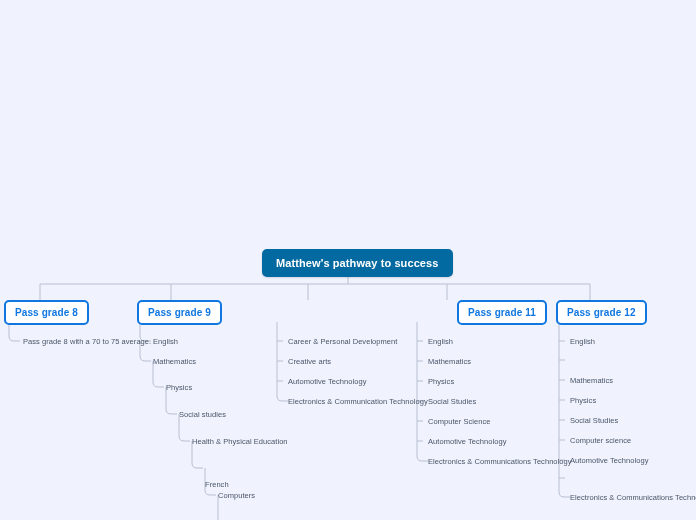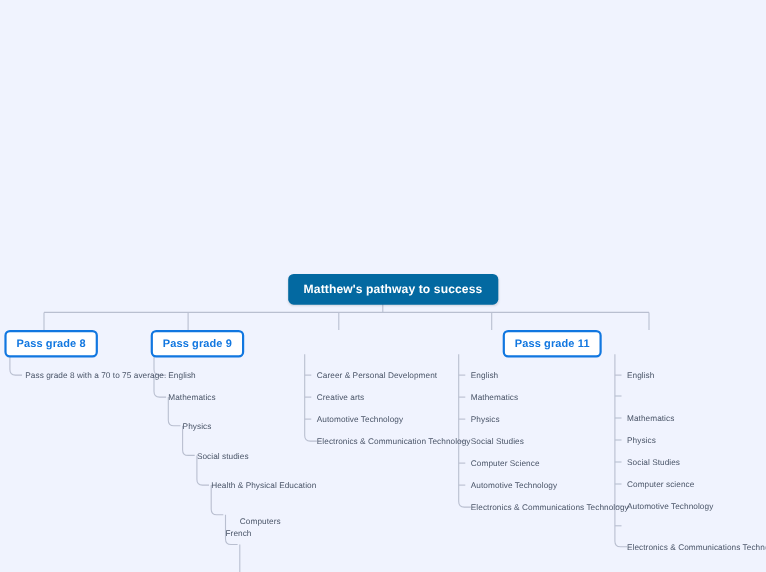--- a/index.html
+++ b/index.html
@@ -124,36 +124,37 @@
   <div class="grade-node" style="left:4px; top:300px;">Pass grade 8</div>
   <div class="leaf-label" style="left:23px; top:337px;">Pass grade 8 with a 70 to 75 average.</div>
 
   <div class="grade-node" style="left:137px; top:300px;">Pass grade 9</div>
   <div class="leaf-label" style="left:153px; top:337px;">English</div>
   <div class="leaf-label" style="left:153px; top:357px;">Mathematics</div>
   <div class="leaf-label" style="left:166px; top:383px;">Physics</div>
   <div class="leaf-label" style="left:179px; top:410px;">Social studies</div>
   <div class="leaf-label" style="left:192px; top:437px;">Health &amp; Physical Education</div>
   <div class="leaf-label" style="left:205px; top:480px;">French</div>
-  <div class="leaf-label" style="left:218px; top:469px;text-align:center;">Computers</div>
+  <div class="leaf-label" style="left:218px; top:491px;text-align:center;">Computers</div>
 
   <div class="leaf-label" style="left:288px; top:337px;">Career &amp; Personal Development</div>
   <div class="leaf-label" style="left:288px; top:357px;">Creative arts</div>
   <div class="leaf-label" style="left:288px; top:377px;">Automotive Technology</div>
   <div class="leaf-label" style="left:288px; top:397px;">Electronics &amp; Communication Technology</div>
 
   <div class="grade-node" style="left:424px; top:300px;margin-left:33px;">Pass grade 11</div>
   <div class="leaf-label" style="left:428px; top:337px;">English</div>
   <div class="leaf-label" style="left:428px; top:357px;">Mathematics</div>
   <div class="leaf-label" style="left:428px; top:377px;">Physics</div>
   <div class="leaf-label" style="left:428px; top:397px;">Social Studies</div>
   <div class="leaf-label" style="left:428px; top:417px;">Computer Science</div>
   <div class="leaf-label" style="left:428px; top:437px;">Automotive Technology</div>
   <div class="leaf-label" style="left:428px; top:457px;">Electronics &amp; Communications Technology</div>
 
+  <div class="grade-node" style="left:556px; top:300px;">Pass grade 12</div>
   <div class="leaf-label" style="left:570px; top:337px;">English</div>
   <div class="leaf-label" style="left:570px; top:356px;"></div>
   <div class="leaf-label" style="left:570px; top:376px;">Mathematics</div>
   <div class="leaf-label" style="left:570px; top:396px;">Physics</div>
   <div class="leaf-label" style="left:570px; top:416px;">Social Studies</div>
   <div class="leaf-label" style="left:570px; top:436px;">Computer science</div>
   <div class="leaf-label" style="left:570px; top:456px;">Automotive Technology</div>
   <div class="leaf-label" style="left:570px; top:474px;"></div>
   <div class="leaf-label" style="left:570px; top:493px;">Electronics &amp; Communications Technology</div>
 

